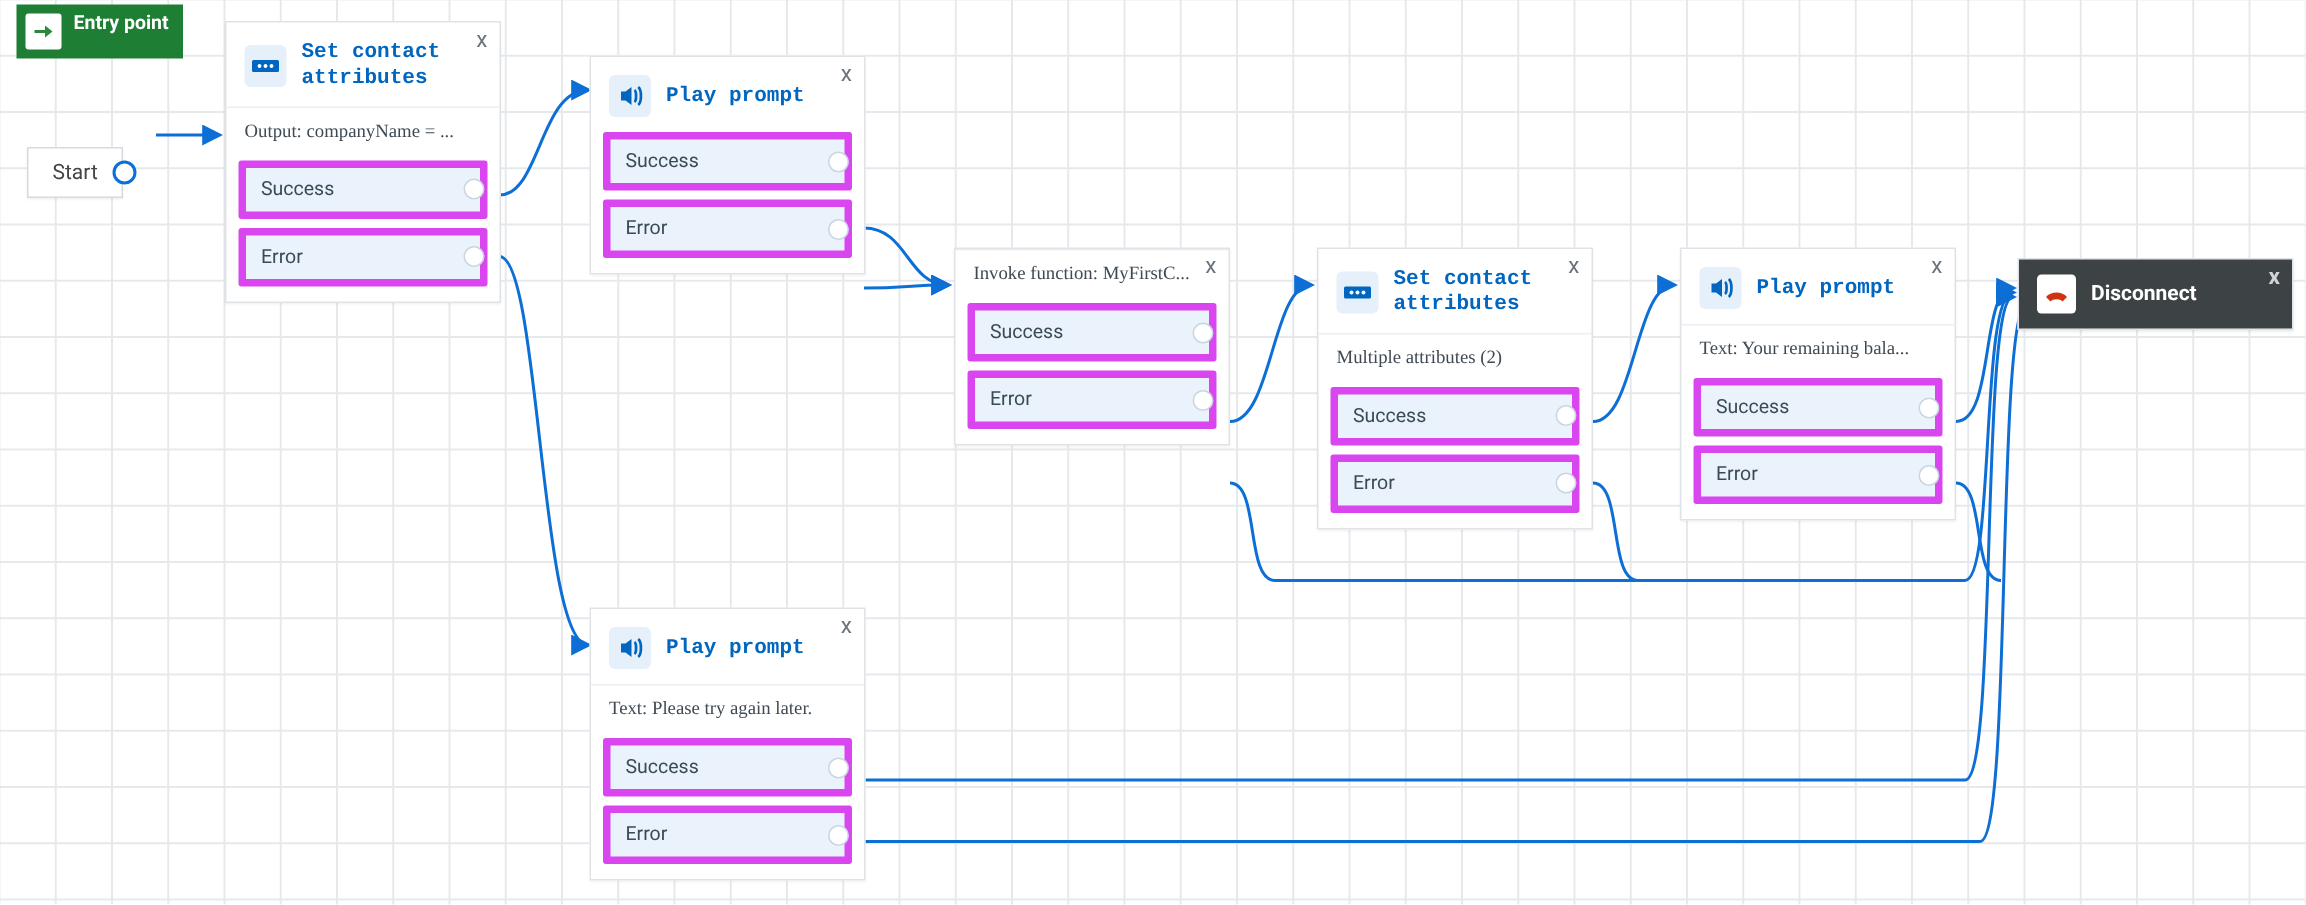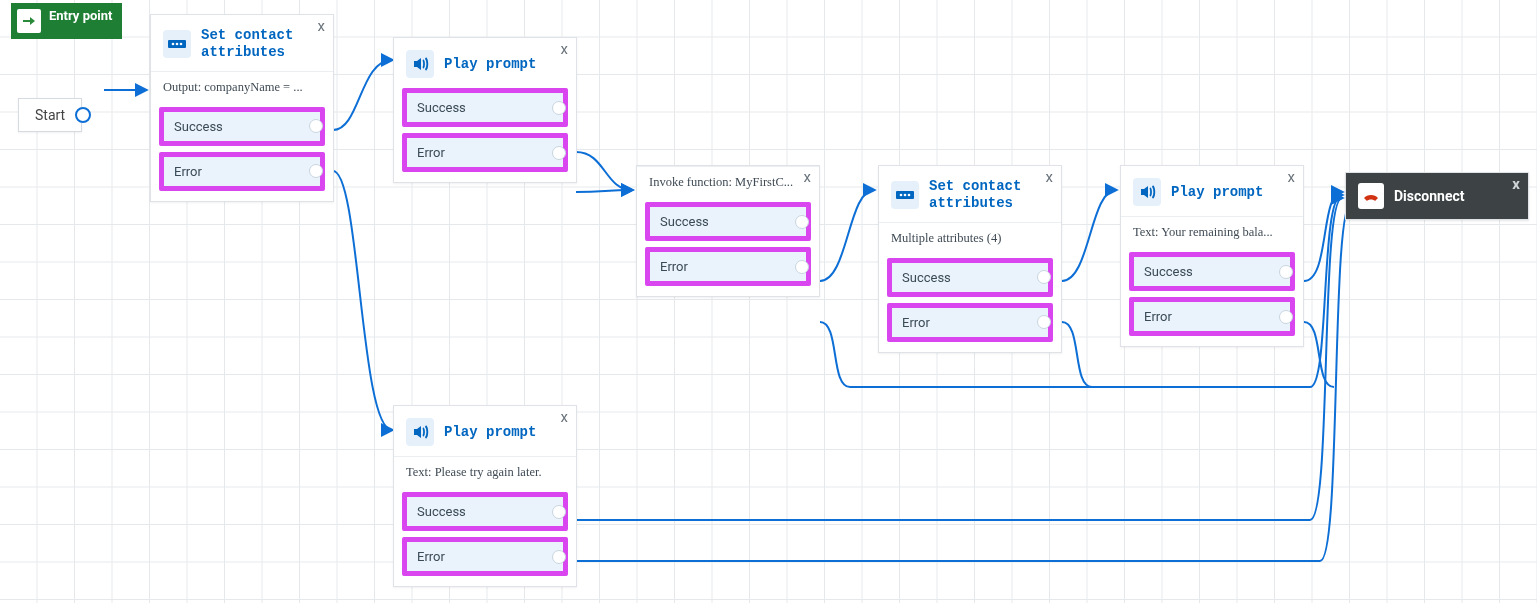--- a/index.html
+++ b/index.html
@@ -243,21 +243,21 @@
       <span class="icon">
         <svg width="18" height="14" viewBox="0 0 18 14">
             <rect x="0" y="3" width="18" height="8" rx="1" fill="currentColor"></rect>
             <circle cx="5" cy="7" r="1.3" fill="#fff"></circle>
             <circle cx="9" cy="7" r="1.3" fill="#fff"></circle>
             <circle cx="13" cy="7" r="1.3" fill="#fff"></circle>
           </svg>
       </span>
       <span class="n-title">Set contact attributes</span>
     </div>
-    <div class="n-sub">Multiple attributes (4)</div>
+    <div class="n-sub">Multiple attributes (2)</div>
     <div class="branches">
       <div class="branch"><span>Success</span><span class="port"></span></div>
       <div class="branch"><span>Error</span><span class="port"></span></div>
     </div>
   </div>
 
   <div class="node" style="left:1120px;top:165px;">
     <span class="close">x</span>
     <div class="n-header">
       <span class="icon">

